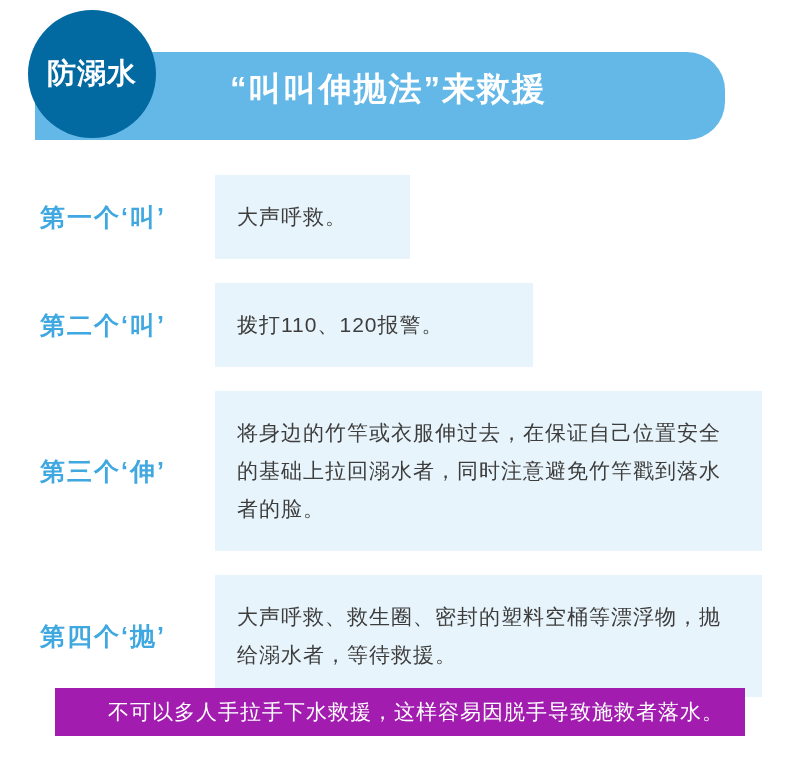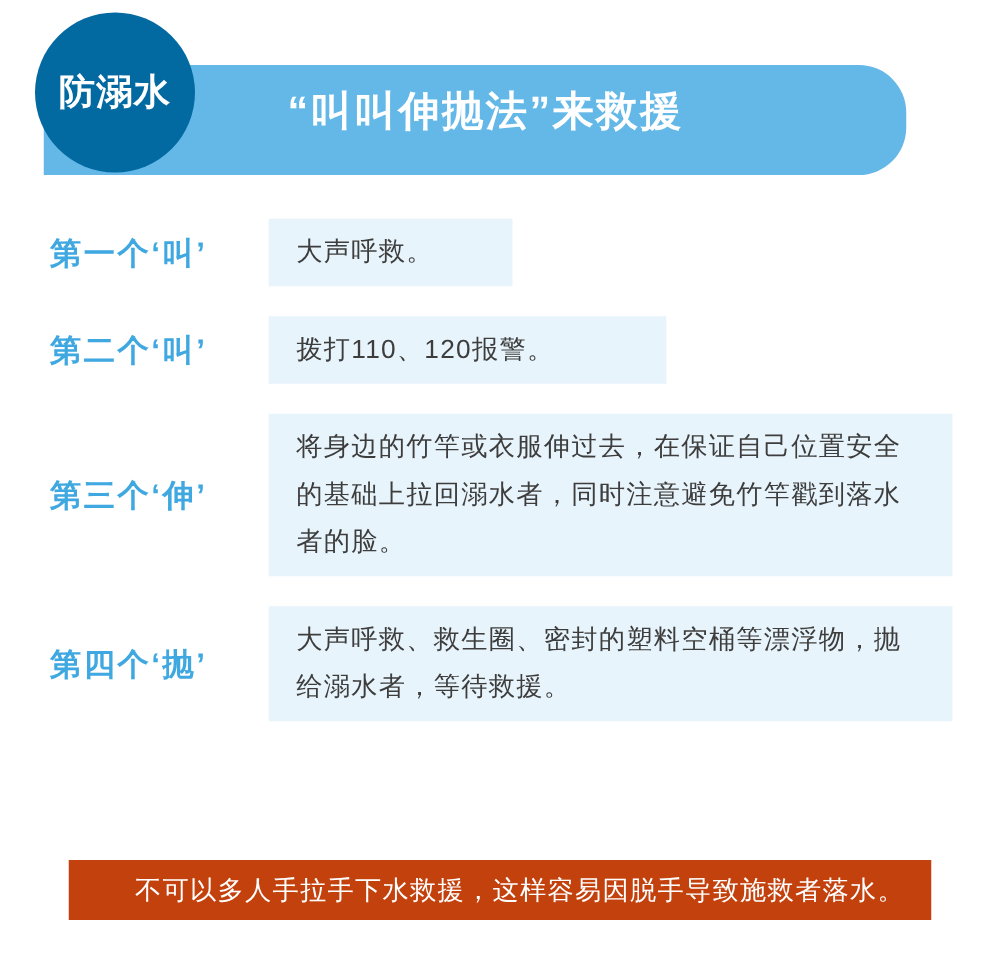--- a/index.html
+++ b/index.html
@@ -88,21 +88,21 @@
     font-size: 25px;
     font-weight: bold;
     letter-spacing: 2px;
     white-space: nowrap;
   }
   .step-body {
     background: #e8f4fb;
     color: #3d3d3d;
     font-size: 21px;
     line-height: 38px;
-    padding: 8px 22px;
+    padding: 23px 22px;
     box-sizing: border-box;
     letter-spacing: 1px;
   }
   .step-body.short {
     width: 195px;
   }
   .step-body.medium {
     width: 318px;
   }
   .step-body.wide {
@@ -110,21 +110,21 @@
   }
 
   
   .footer-note {
     position: absolute;
     left: 55px;
     top: 688px;
     width: 690px;
     height: 48px;
     box-sizing: border-box;
-    background: #c2410c;
+    background: #a21caf;
     color: #ffffff;
     font-size: 21px;
     letter-spacing: 1px;
     display: flex;
     align-items: center;
     justify-content: center;
     white-space: nowrap;
     padding-left: 32px;
   }
 </style>

